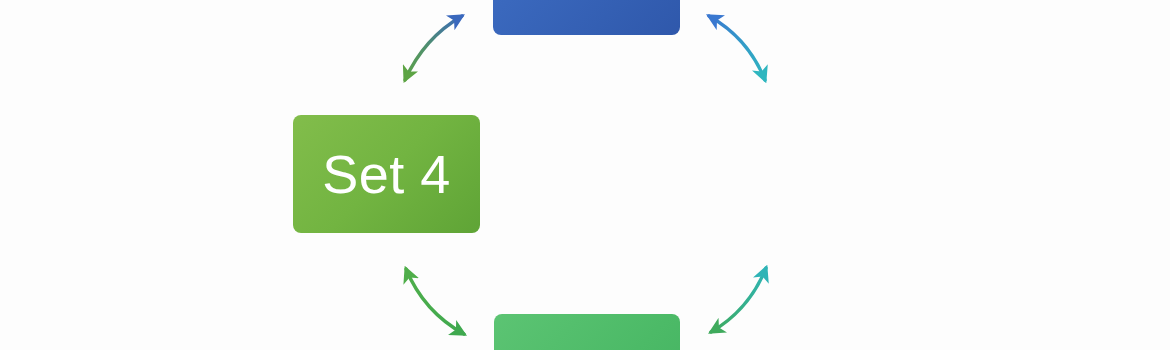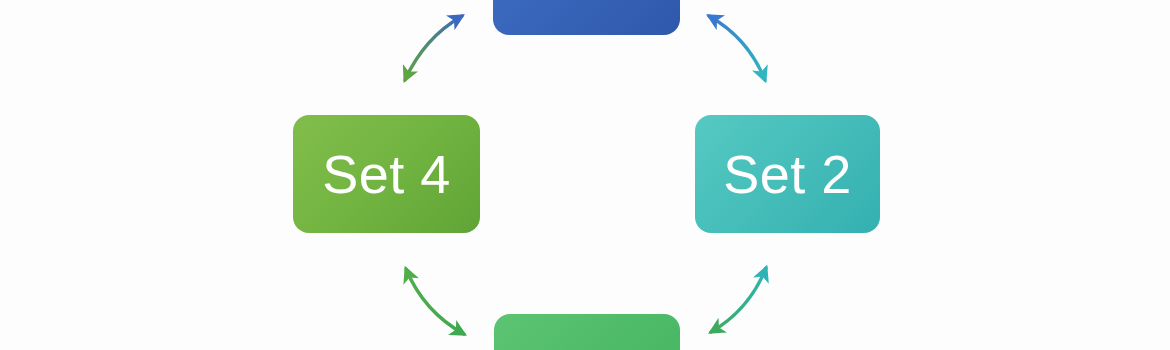--- a/index.html
+++ b/index.html
@@ -14,21 +14,21 @@
     overflow: hidden;
   }
   #diagram-root {
     position: relative;
     width: 1170px;
     height: 350px;
     background: #fdfdfd;
   }
   .node-box {
     position: absolute;
-    border-radius: 16px;
+    border-radius: 8px;
     display: flex;
     align-items: center;
     justify-content: center;
     box-sizing: border-box;
   }
   .node-label {
     color: #ffffff;
     font-size: 54px;
     font-weight: 400;
     letter-spacing: 0.5px;
@@ -139,23 +139,20 @@
 
     <path d="M 766 268 Q 749 310 711 332" fill="none" stroke="url(#grad-right-bottom)" stroke-width="3.4" stroke-linecap="round" marker-start="url(#tail-right-bottom)" marker-end="url(#head-right-bottom)"></path>
 
     <path d="M 464 334 Q 424 312 406 269" fill="none" stroke="url(#grad-bottom-left)" stroke-width="3.4" stroke-linecap="round" marker-start="url(#tail-bottom-left)" marker-end="url(#head-bottom-left)"></path>
   </svg>
 
   <div class="node-box" id="node-top">
     <span class="node-label"></span>
   </div>
 
-  <div class="node-box" id="node-right">
-    <span class="node-label">Set 2</span>
-  </div>
 
   <div class="node-box" id="node-bottom">
     <span class="node-label"></span>
   </div>
 
   <div class="node-box" id="node-left">
     <span class="node-label">Set 4</span>
   </div>
 
 </div>

